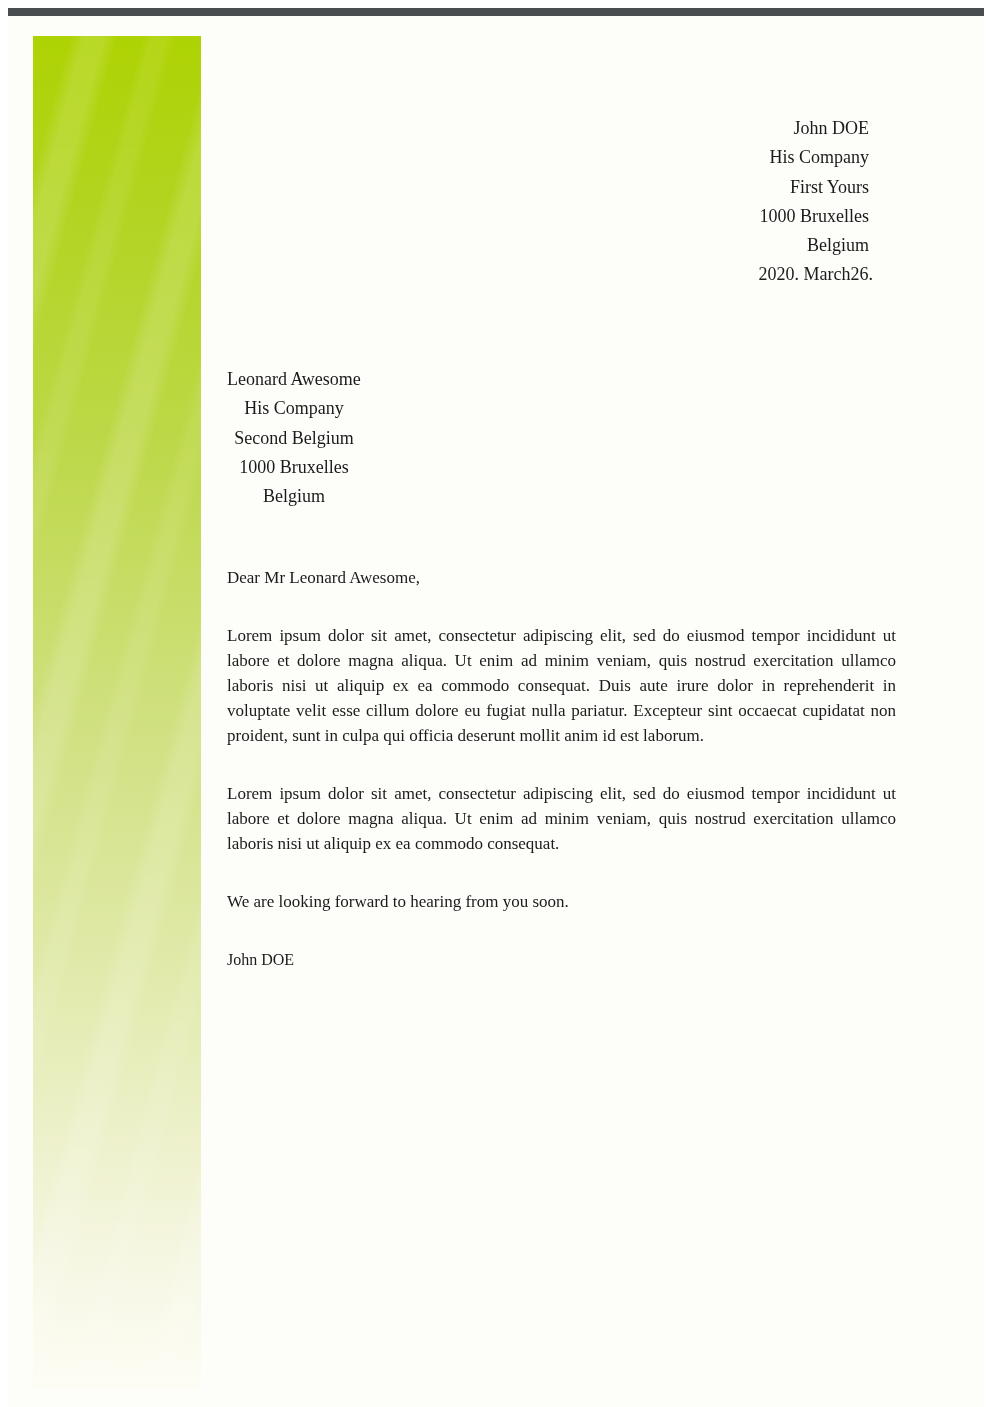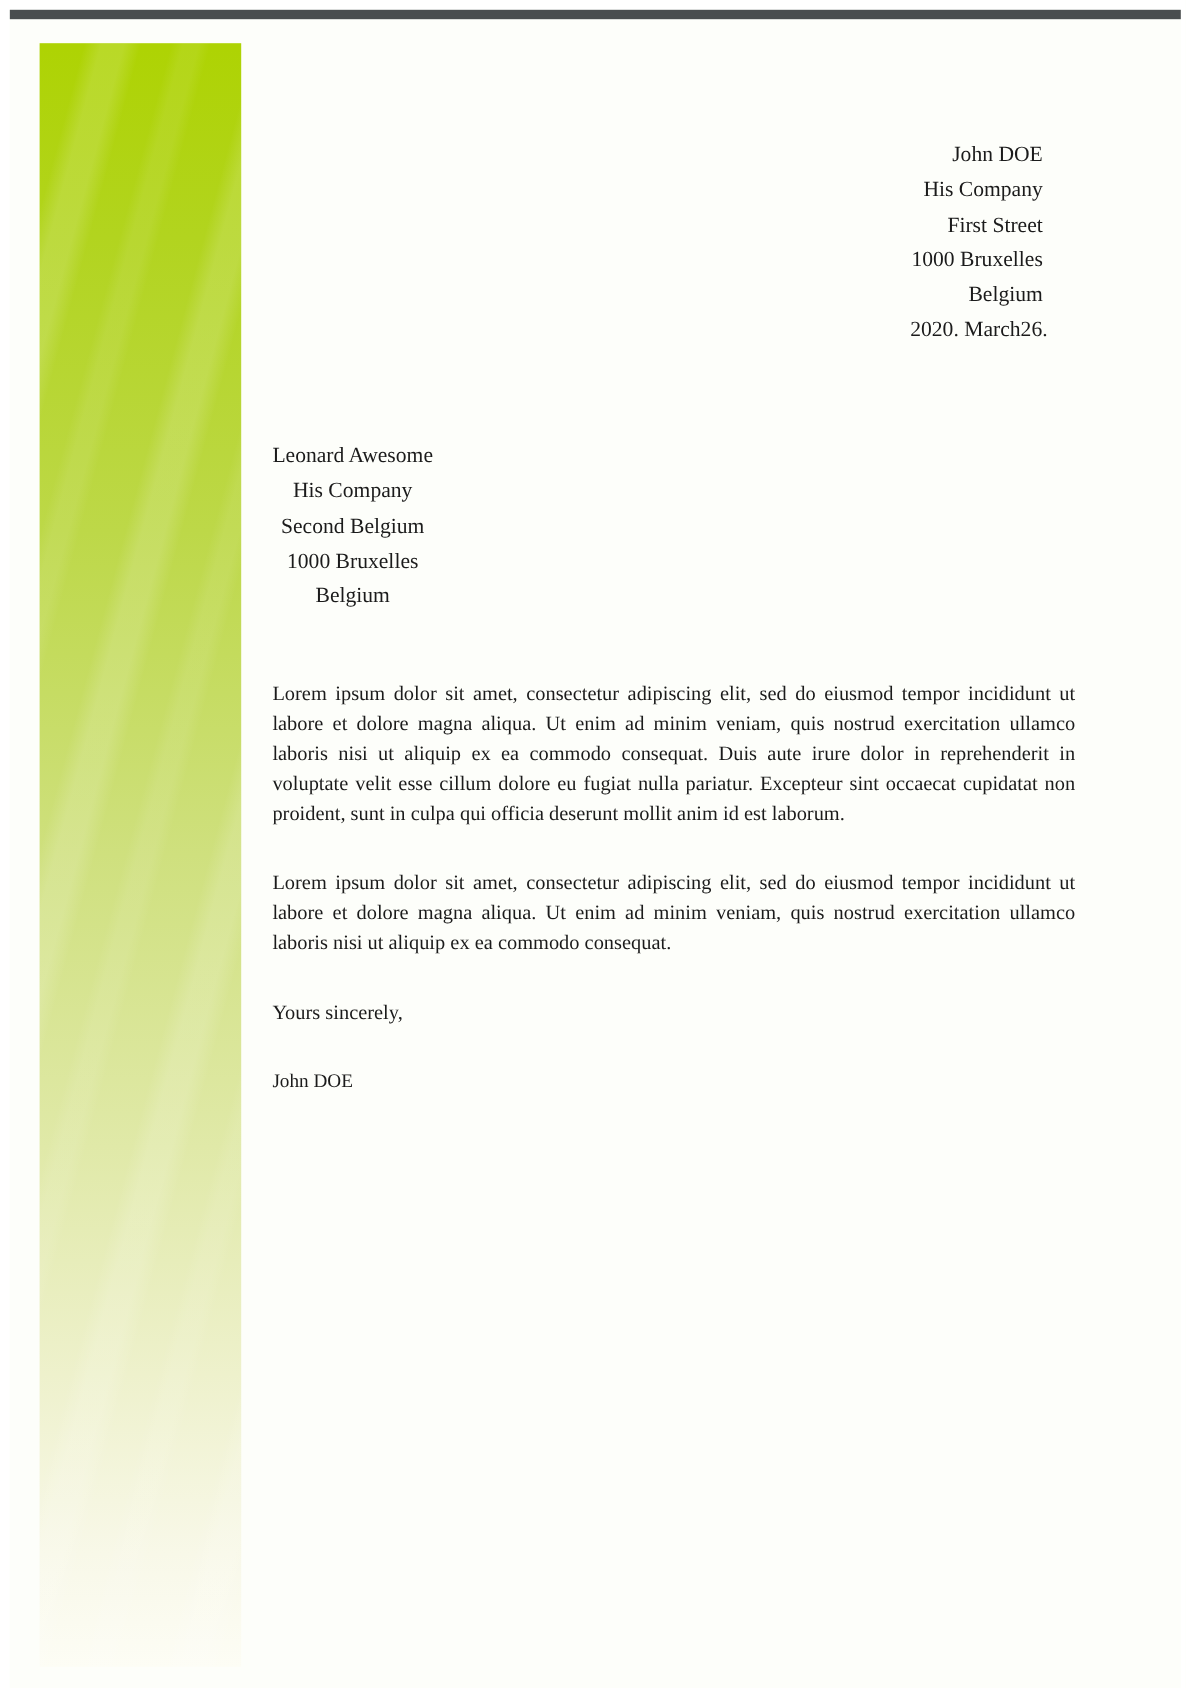--- a/index.html
+++ b/index.html
@@ -100,37 +100,38 @@
 
 <div class="page">
 
   <div class="top-bar"></div>
 
   <div class="sidebar"></div>
 
   <div class="sender-block">
     <div>John DOE</div>
     <div>His Company</div>
-    <div>First Street</div>
+    <div>First Yours</div>
     <div>1000 Bruxelles</div>
     <div>Belgium</div>
   </div>
 
   <div class="letter-date">2020. March26.</div>
 
   <div class="recipient-block">
     <div>Leonard Awesome</div>
     <div>His Company</div>
     <div>Second Belgium</div>
     <div>1000 Bruxelles</div>
     <div>Belgium</div>
   </div>
 
   <div class="letter-body">
+    <div class="salutation">Dear Mr Leonard Awesome,</div>
     <div class="paragraph">Lorem ipsum dolor sit amet, consectetur adipiscing elit, sed do eiusmod tempor incididunt ut labore et dolore magna aliqua. Ut enim ad minim veniam, quis nostrud exercitation ullamco laboris nisi ut aliquip ex ea commodo consequat. Duis aute irure dolor in reprehenderit in voluptate velit esse cillum dolore eu fugiat nulla pariatur. Excepteur sint occaecat cupidatat non proident, sunt in culpa qui officia deserunt mollit anim id est laborum.</div>
     <div class="paragraph">Lorem ipsum dolor sit amet, consectetur adipiscing elit, sed do eiusmod tempor incididunt ut labore et dolore magna aliqua. Ut enim ad minim veniam, quis nostrud exercitation ullamco laboris nisi ut aliquip ex ea commodo consequat.</div>
-    <div class="valediction">Yours sincerely,</div>
+    <div class="closing-line">We are looking forward to hearing from you soon.</div>
     <div class="signature">John DOE</div>
   </div>
 
   <div class="bottom-bar"></div>
 
 </div>
 
 </body></html>

